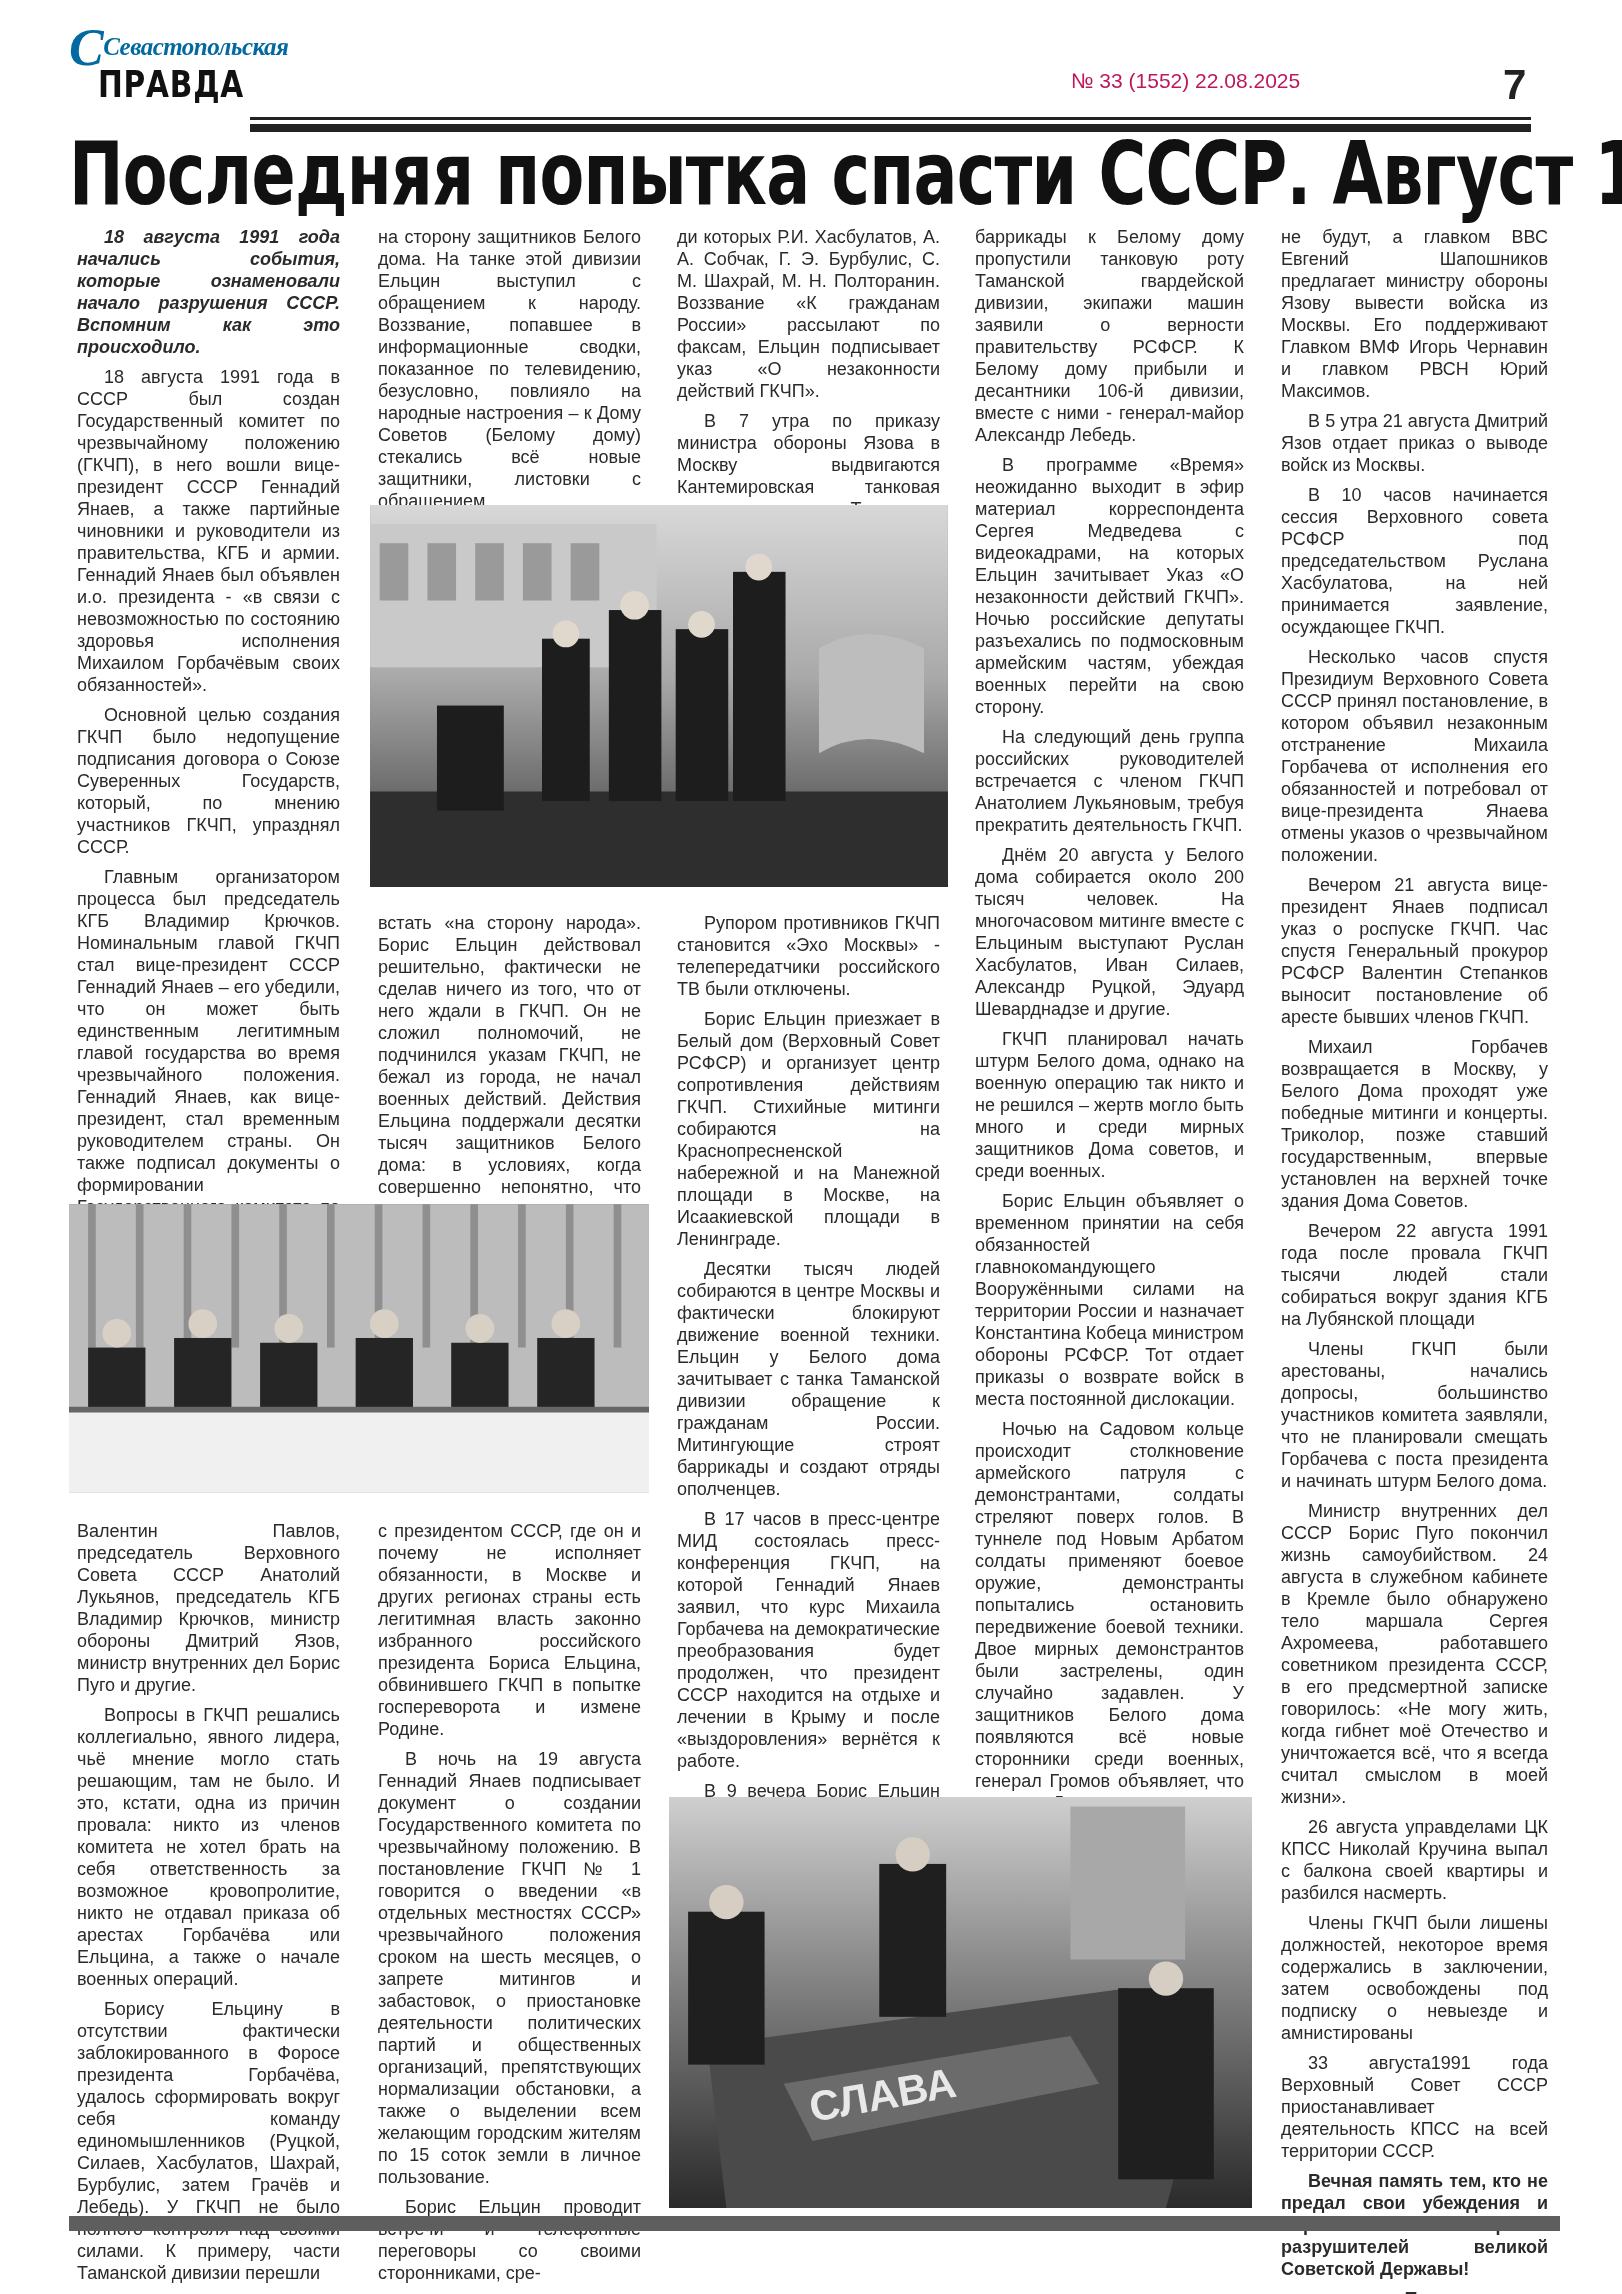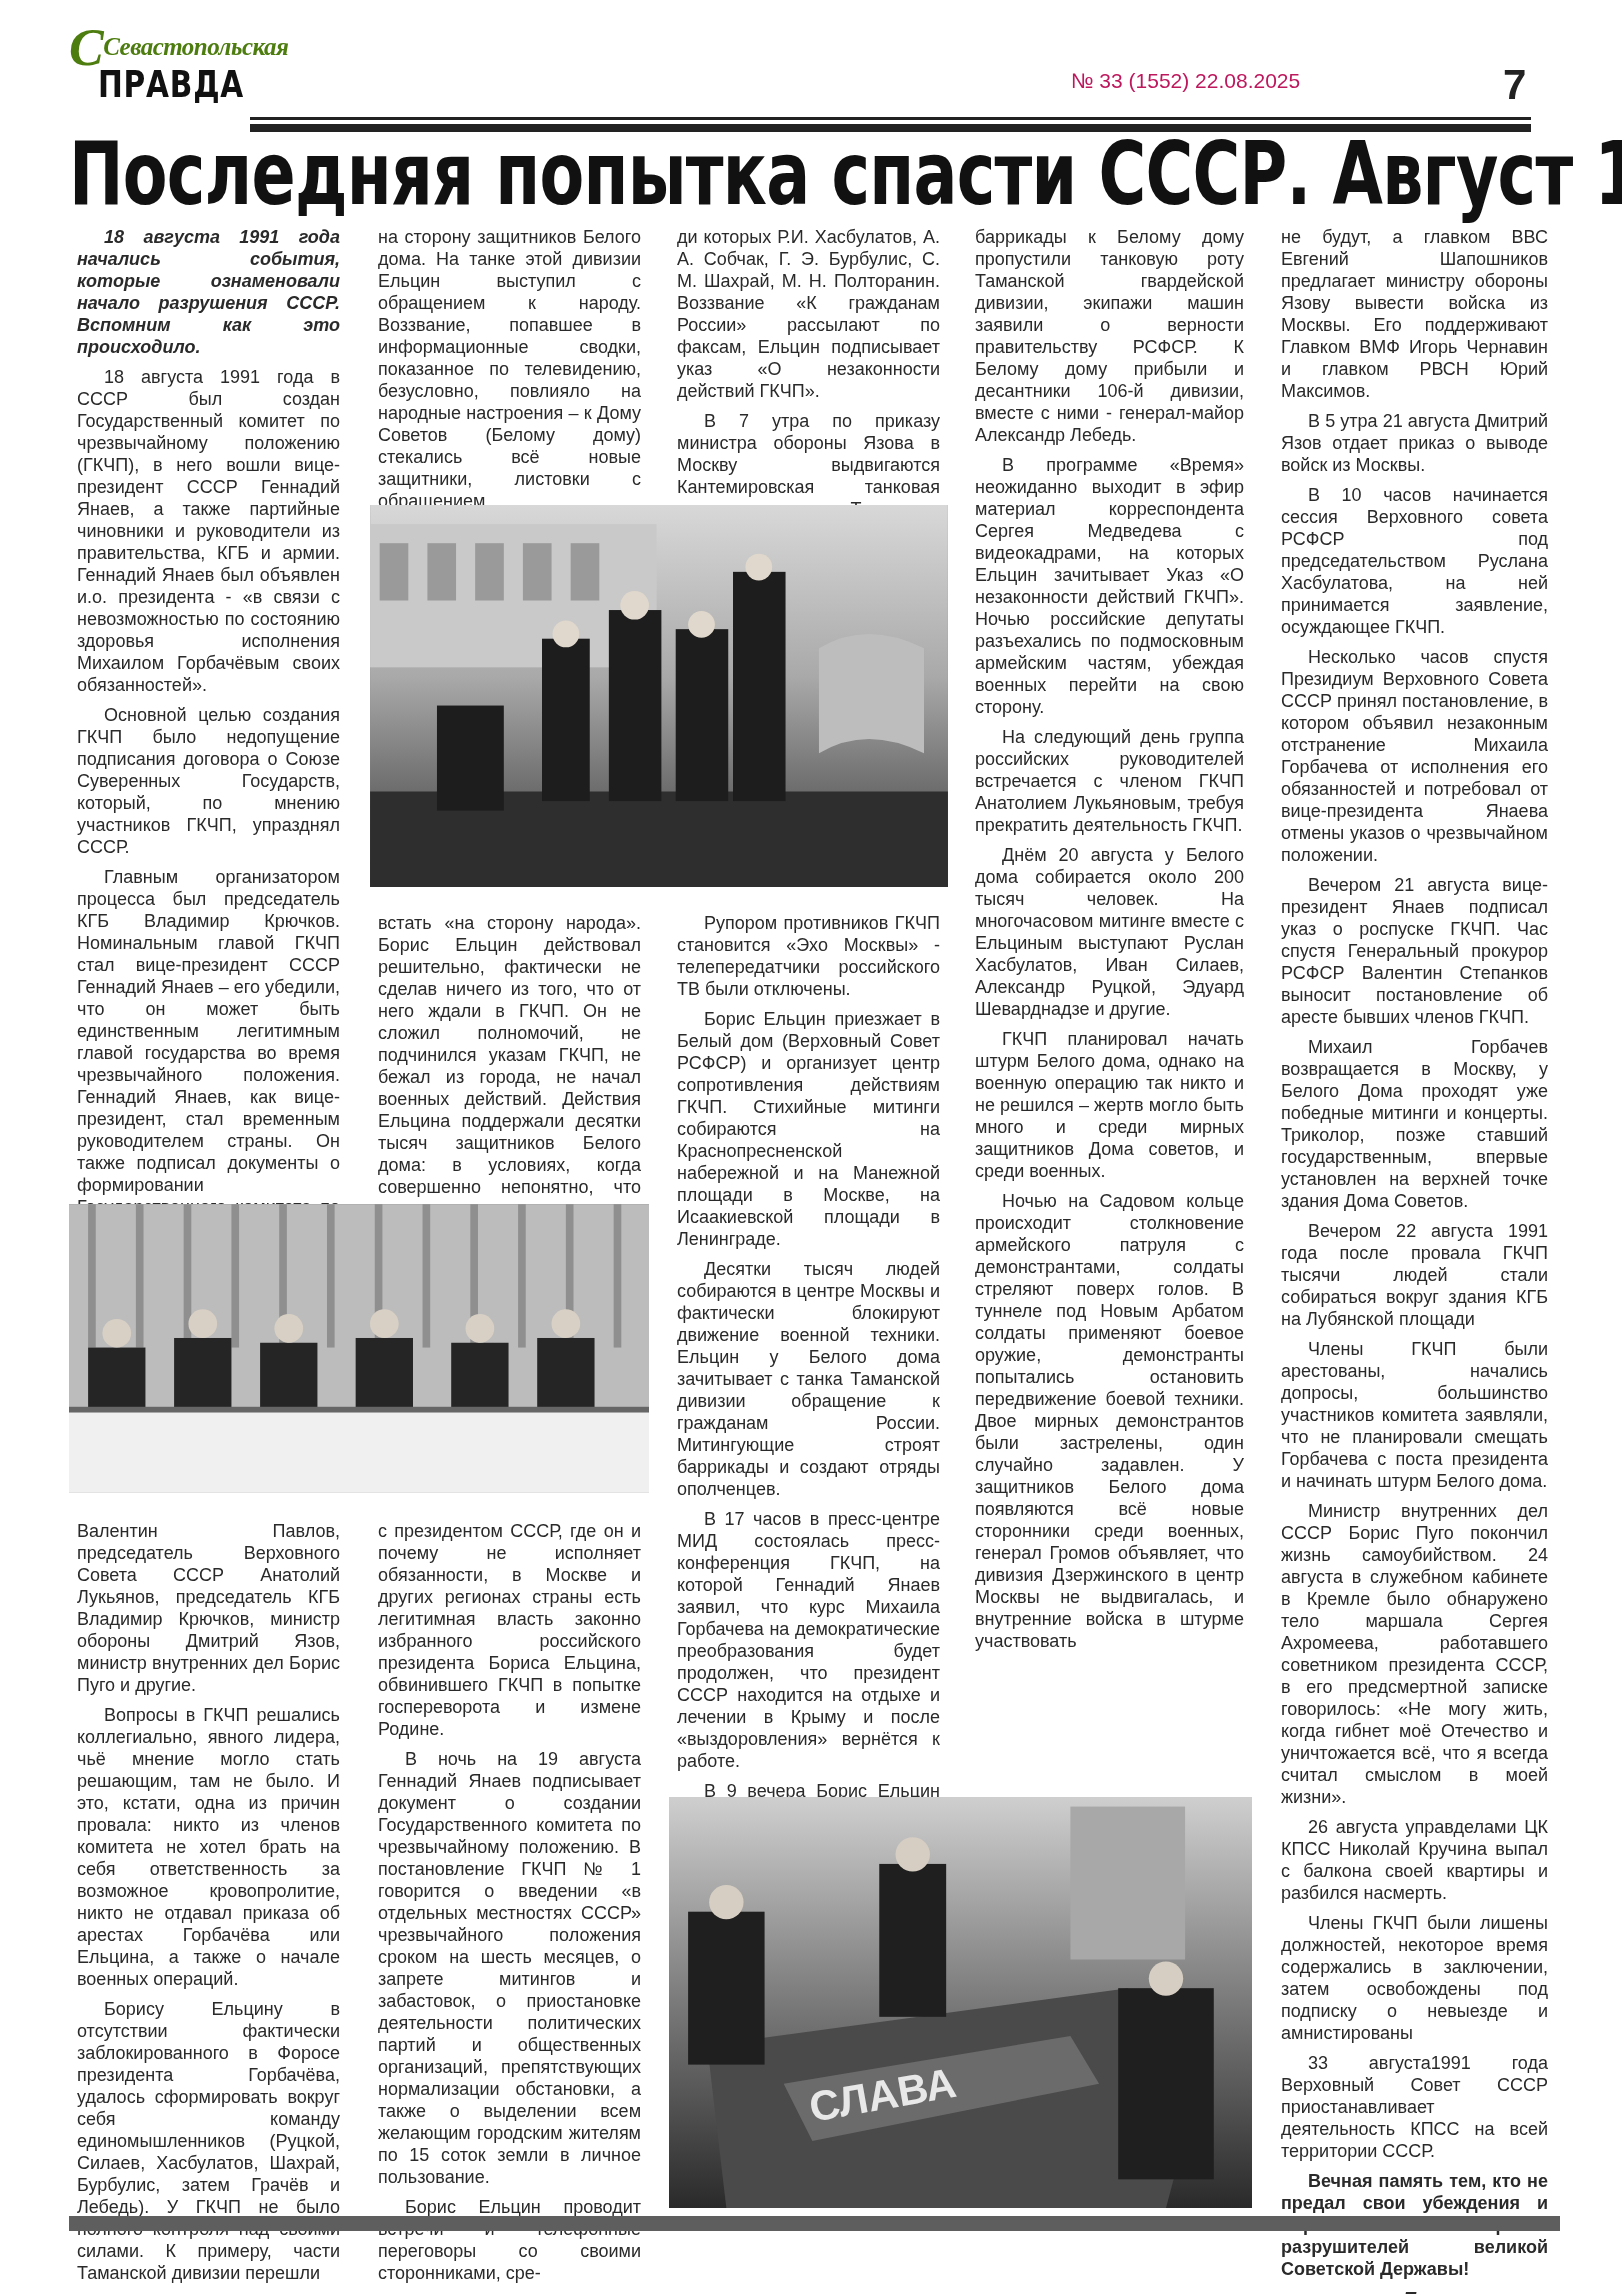--- a/index.html
+++ b/index.html
@@ -1,20 +1,20 @@
 <!DOCTYPE html>
 <html><head>
 <meta charset="utf-8">
 <style>
   html, body { margin:0; padding:0; background:#ffffff; }
   body { width:1622px; height:2294px; position:relative; overflow:hidden;
          font-family:"Liberation Sans", sans-serif; color:#222; }
   .masthead { position:absolute; left:69px; top:29px; width:191px; height:86px; }
   .mast-script { position:absolute; left:0; top:0; font-family:"Liberation Serif", serif;
-         font-style:italic; font-weight:bold; font-size:25px; letter-spacing:-0.5px; color:#4d7c0f; white-space:nowrap; }
+         font-style:italic; font-weight:bold; font-size:25px; letter-spacing:-0.5px; color:#0369a1; white-space:nowrap; }
   .mast-script .big { font-size:52px; line-height:38px; vertical-align:-9.6px; }
   .mast-title { position:absolute; left:29px; top:32.5px; font-family:"DejaVu Sans", sans-serif; font-weight:bold;
          font-size:38px; letter-spacing:1px; transform:scaleX(0.78); transform-origin:left; color:#111; }
   .issue { position:absolute; left:1071px; top:69px; font-size:21px; color:#be185d; }
   .pagenum { position:absolute; left:1503px; top:61px; font-size:42px; font-weight:bold; color:#222; }
   .rule-thin { position:absolute; left:250px; top:117px; width:1281px; height:2.9px; background:#222; }
   .rule-thick { position:absolute; left:250px; top:124px; width:1281px; height:7.6px; background:#222; }
   .headline { position:absolute; left:69px; top:126px; width:1491px; height:96px; overflow:visible;
          font-family:"DejaVu Sans", sans-serif; font-weight:bold; font-size:88px; line-height:96px;
          white-space:nowrap; transform:scaleX(0.74); transform-origin:left top; color:#111; letter-spacing:-1px; }
@@ -157,20 +157,21 @@
   <p>В ночь на 19 августа Геннадий Янаев подписывает документ о создании Государственного комитета по чрезвычайному положению. В постановление ГКЧП № 1 говорится о введении «в отдельных местностях СССР» чрезвычайного положения сроком на шесть месяцев, о запрете митингов и забастовок, о приостановке деятельности политических партий и общественных организаций, препятствующих нормализации обстановки, а также о выделении всем желающим городским жителям по 15 соток земли в личное пользование.</p>
   <p>Борис Ельцин проводит встречи и телефонные переговоры со своими сторонниками, сре-</p>
 </div>
 
 <div class="col" style="left:967px; top:218px; width:285px;">
   <p class="noind">баррикады к Белому дому пропустили танковую роту Таманской гвардейской дивизии, экипажи машин заявили о верности правительству РСФСР. К Белому дому прибыли и десантники 106-й дивизии, вместе с ними - генерал-майор Александр Лебедь.</p>
   <p>В программе «Время» неожиданно выходит в эфир материал корреспондента Сергея Медведева с видеокадрами, на которых Ельцин зачитывает Указ «О незаконности действий ГКЧП». Ночью российские депутаты разъехались по подмосковным армейским частям, убеждая военных перейти на свою сторону.</p>
   <p>На следующий день группа российских руководителей встречается с членом ГКЧП Анатолием Лукьяновым, требуя прекратить деятельность ГКЧП.</p>
   <p>Днём 20 августа у Белого дома собирается около 200 тысяч человек. На многочасовом митинге вместе с Ельциным выступают Руслан Хасбулатов, Иван Силаев, Александр Руцкой, Эдуард Шеварднадзе и другие.</p>
   <p>ГКЧП планировал начать штурм Белого дома, однако на военную операцию так никто и не решился – жертв могло быть много и среди мирных защитников Дома советов, и среди военных.</p>
+  <p>Борис Ельцин объявляет о временном принятии на себя обязанностей главнокомандующего Вооружёнными силами на территории России и назначает Константина Кобеца министром обороны РСФСР. Тот отдает приказы о возврате войск в места постоянной дислокации.</p>
   <p>Ночью на Садовом кольце происходит столкновение армейского патруля с демонстрантами, солдаты стреляют поверх голов. В туннеле под Новым Арбатом солдаты применяют боевое оружие, демонстранты попытались остановить передвижение боевой техники. Двое мирных демонстрантов были застрелены, один случайно задавлен. У защитников Белого дома появляются всё новые сторонники среди военных, генерал Громов объявляет, что дивизия Дзержинского в центр Москвы не выдвигалась, и внутренние войска в штурме участвовать</p>
 </div>
 
 <div class="photo" style="left:669px; top:1797px; width:583px; height:411px;">
   <svg class="bg" width="583" height="411" viewBox="0 0 610 430">
     <defs>
       <linearGradient id="g3" x1="0" y1="0" x2="0" y2="1">
         <stop offset="0" stop-color="#cfcfcf"></stop>
           <stop offset="0.5" stop-color="#7a7a7a"></stop>
           <stop offset="1" stop-color="#2a2a2a"></stop>

